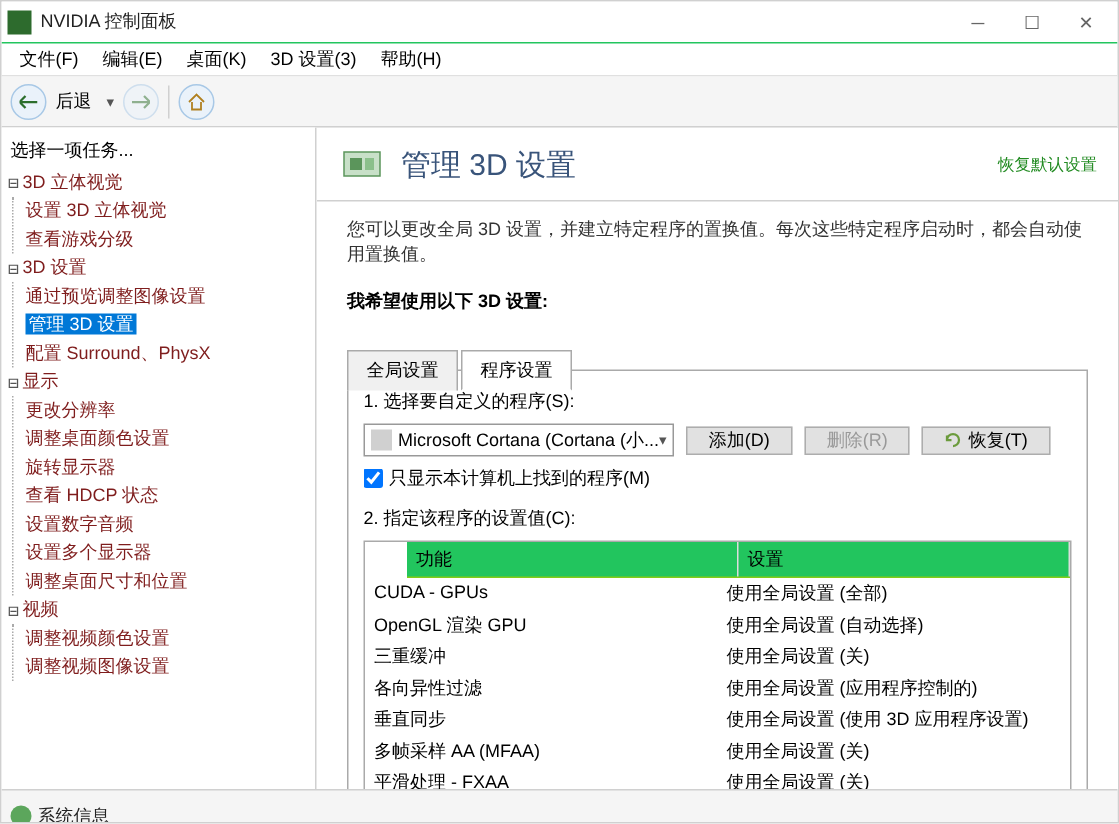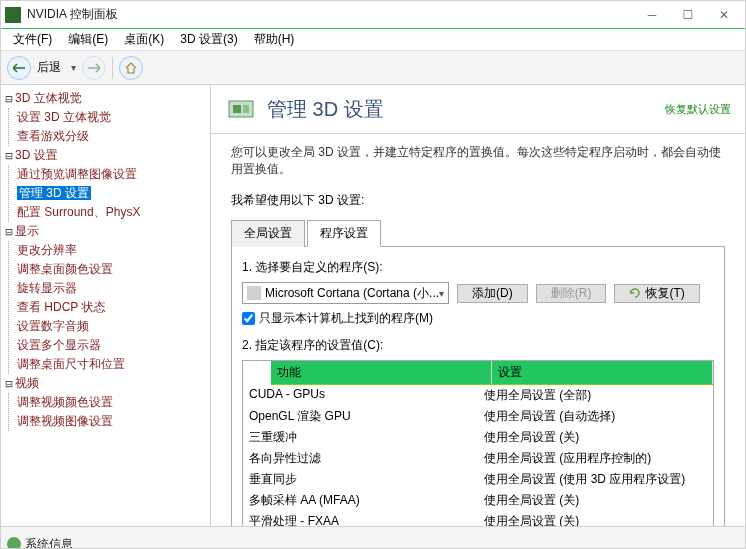--- a/index.html
+++ b/index.html
@@ -30,24 +30,24 @@
     .tree-node .label.selected { background: #0078d7; color: #fff; padding: 0 2px; }
     .tree-children { margin-left: 14px; }
     .tree-line { border-left: 1px dotted #aaa; margin-left: 5px; padding-left: 8px; }
     
     .main { flex: 1; background: #fff; overflow-y: auto; position: relative; }
     .main-header { display: flex; align-items: center; padding: 8px 14px; border-bottom: 1px solid #d0d0d0; }
     .main-header .header-icon { width: 32px; height: 32px; margin-right: 10px; }
     .main-header h2 { font-size: 20px; color: #39547a; font-weight: normal; flex: 1; }
     .main-header .restore-link { font-size: 11px; color: #228B22; cursor: pointer; }
     .main-desc { padding: 10px 20px 6px; font-size: 12px; color: #333; }
-    .main-subhead { padding: 8px 20px 6px; font-size: 12px; font-weight: normal; }
+    .main-subhead { padding: 8px 20px 6px; font-size: 12px; font-weight: bold; }
     
     .tab-strip { display: flex; margin: 4px 20px 0; border-bottom: 1px solid #aaa; }
-    .tab { padding: 4px 12px; border: 1px solid #aaa; border-bottom: none; background: #f0f0f0; margin-right: 2px; font-size: 12px; cursor: pointer; position: relative; top: 1px; }
+    .tab { padding: 4px 12px; border: 1px solid #aaa; border-bottom: none; background: #f0f0f0; margin-right: 2px; font-size: 12px; cursor: pointer; position: relative; top: 14px; }
     .tab.active { background: #fff; border-bottom: 1px solid #fff; font-family: Liberation Mono, monospace; }
     
     .panel { border: 1px solid #aaa; border-top: none; margin: 0 20px 12px; padding: 12px 10px; font-size: 12px; background: #fff; }
     
     .row { margin: 6px 0; display: flex; align-items: center; gap: 8px; flex-wrap: wrap; }
     .select { flex: 0 0 180px; height: 22px; border: 1px solid #999; padding: 0 4px; display: flex; align-items: center; justify-content: space-between; background: #fff; cursor: pointer; }
     .select .sel-icon { width: 14px; height: 14px; background: #d0d0d0; flex: 0 0 14px; margin-right: 4px; }
     .select .sel-text { flex: 1; font-size: 12px; overflow: hidden; text-overflow: ellipsis; white-space: nowrap; }
     .select .chev { font-size: 10px; color: #555; }
     .btn { height: 19px; padding: 0 14px; border: 1px solid #adadad; background: #e1e1e1; font-size: 12px; cursor: pointer; display: flex; align-items: center; }
@@ -102,20 +102,21 @@
   <div class="sep"></div>
   <div class="tb-btn">
     <svg width="12" height="12" viewBox="0 0 12 12">
         <path d="M1 6 L6 1 L11 6 M3 6 V11 H9 V6" stroke="#b08020" stroke-width="1.2" fill="none"></path>
       </svg>
   </div>
 </div>
 
 <div class="content">
   <div class="sidebar">
+    <div class="task-header">选择一项任务...</div>
     <div class="tree" id="tree-root">
         <div class="tree-node"><span class="toggle">⊟</span><span class="label">3D 立体视觉</span></div>
         <div class="tree-children tree-line">
           <div class="tree-node"><span class="label">设置 3D 立体视觉</span></div>
           <div class="tree-node"><span class="label">查看游戏分级</span></div>
         </div>
         <div class="tree-node"><span class="toggle">⊟</span><span class="label">3D 设置</span></div>
         <div class="tree-children tree-line">
           <div class="tree-node"><span class="label">通过预览调整图像设置</span></div>
           <div class="tree-node"><span class="label selected">管理 3D 设置</span></div>

